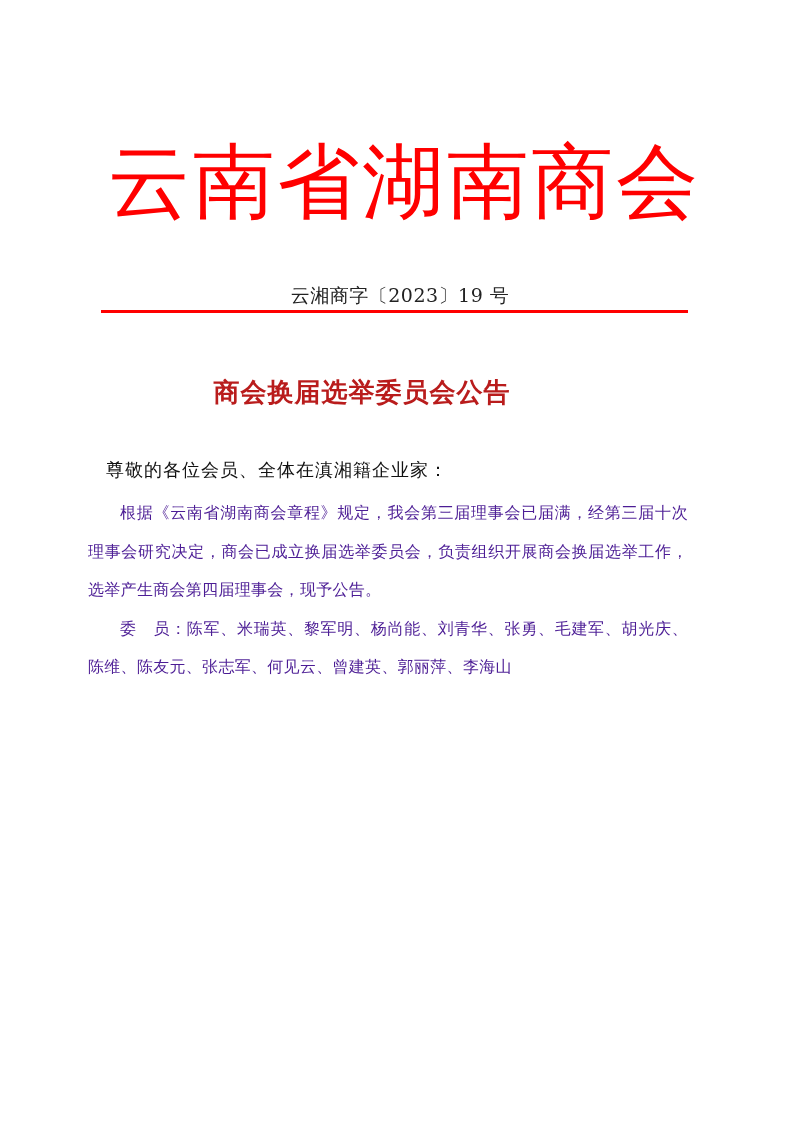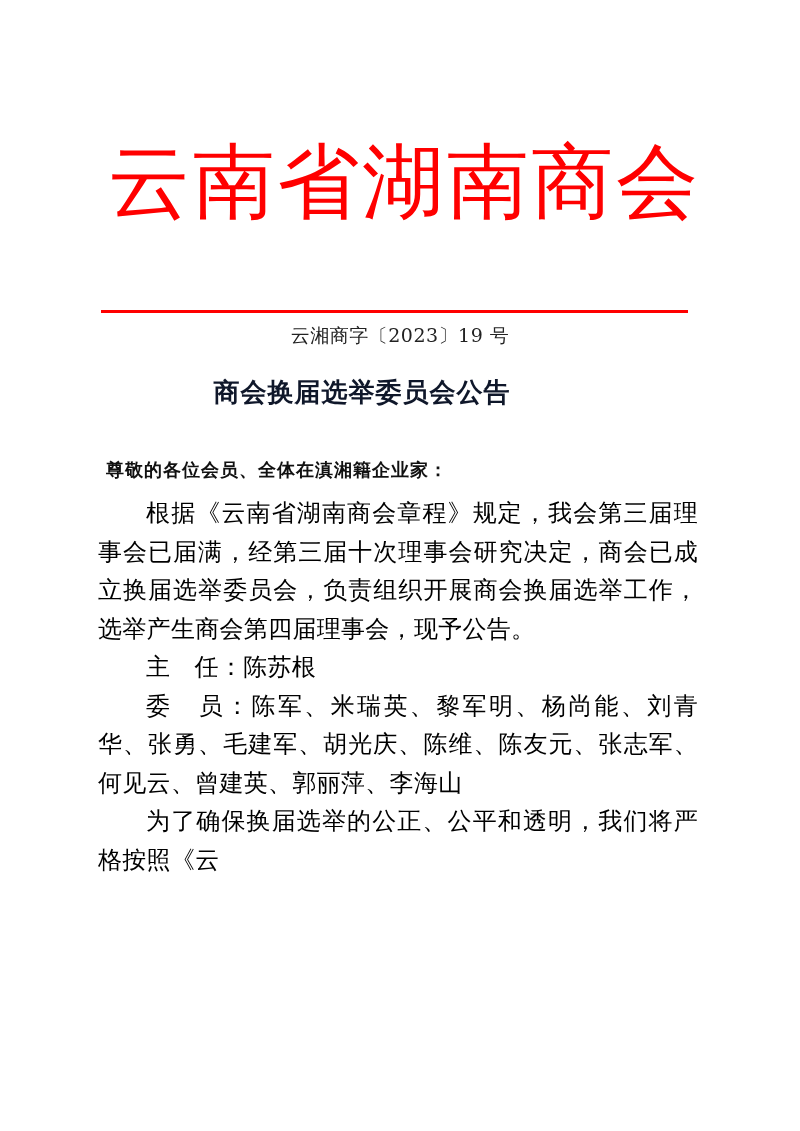--- a/index.html
+++ b/index.html
@@ -2,27 +2,27 @@
 <html><head>
   <meta charset="utf-8">
   <style>
     html, body { margin: 0; padding: 0; background: #ffffff; }
     body { width: 800px; height: 1131px; position: relative; overflow: hidden;
            font-family: "DejaVu Serif", "Liberation Serif", serif; color: #1a1a1a; }
     .masthead { position: absolute; left: 108px; top: 132px; width: 590px; height: 100px;
                 display: flex; justify-content: space-between; align-items: center; }
     .masthead span { color: #ff0000; font-size: 82px; line-height: 100px; font-family: "DejaVu Serif", serif; }
     .docno { position: absolute; left: 0; width: 800px; top: 283px; text-align: center;
-             font-size: 19px; letter-spacing: 0.5px; color: #222; margin-top: 40px; }
+             font-size: 19px; letter-spacing: 0.5px; color: #222; }
     .redline { position: absolute; left: 101px; top: 310px; width: 587px; height: 3px; background: #ff0000; }
     .title { position: absolute; left: 0; width: 724px; top: 375px; text-align: center;
-             font-size: 26px; font-weight: bold; color: #0f172a; letter-spacing: 1px; }
-    .salutation { position: absolute; left: 106px; top: 458px; font-size: 18px; font-weight: bold; letter-spacing: 1px; color: #111; }
-    .body-text { position: absolute; left: 98px; top: 494px; width: 600px; font-size: 24px;
-                 line-height: 38.5px; color: #000000; letter-spacing: 0.3px; }
+             font-size: 26px; font-weight: bold; color: #b91c1c; letter-spacing: 1px; }
+    .salutation { position: absolute; left: 106px; top: 458px; font-size: 18px; font-weight: normal; letter-spacing: 1px; color: #111; }
+    .body-text { position: absolute; left: 88px; top: 494px; width: 600px; font-size: 16px;
+                 line-height: 38.5px; color: #4c1d95; letter-spacing: 0.3px; }
     .body-text p { margin: 0; text-indent: 2em; text-align: justify; }
   </style>
 </head>
 <body>
 
 <div class="masthead">
   <span>云</span>
   <span>南</span>
   <span>省</span>
   <span>湖</span>
@@ -33,16 +33,14 @@
 
 <div class="docno">云湘商字〔2023〕19 号</div>
 <div class="redline"></div>
 
 <div class="title">商会换届选举委员会公告</div>
 
 <div class="salutation">尊敬的各位会员、全体在滇湘籍企业家：</div>
 
 <div class="body-text">
   <p>根据《云南省湖南商会章程》规定，我会第三届理事会已届满，经第三届十次理事会研究决定，商会已成立换届选举委员会，负责组织开展商会换届选举工作，选举产生商会第四届理事会，现予公告。</p>
-  <p>主　任：陈苏根</p>
   <p>委　员：陈军、米瑞英、黎军明、杨尚能、刘青华、张勇、毛建军、胡光庆、陈维、陈友元、张志军、何见云、曾建英、郭丽萍、李海山</p>
-  <p>为了确保换届选举的公正、公平和透明，我们将严格按照《云</p>
 </div>
 
 </body></html>

